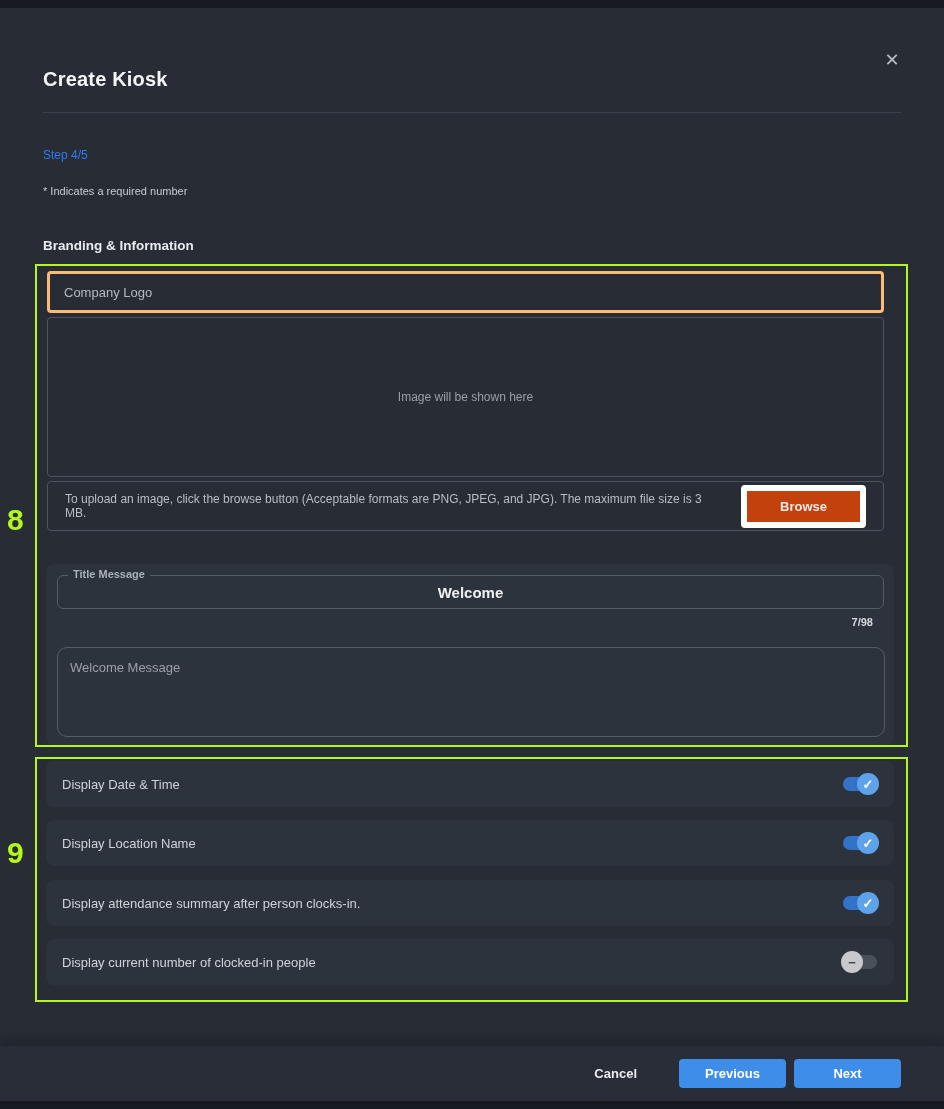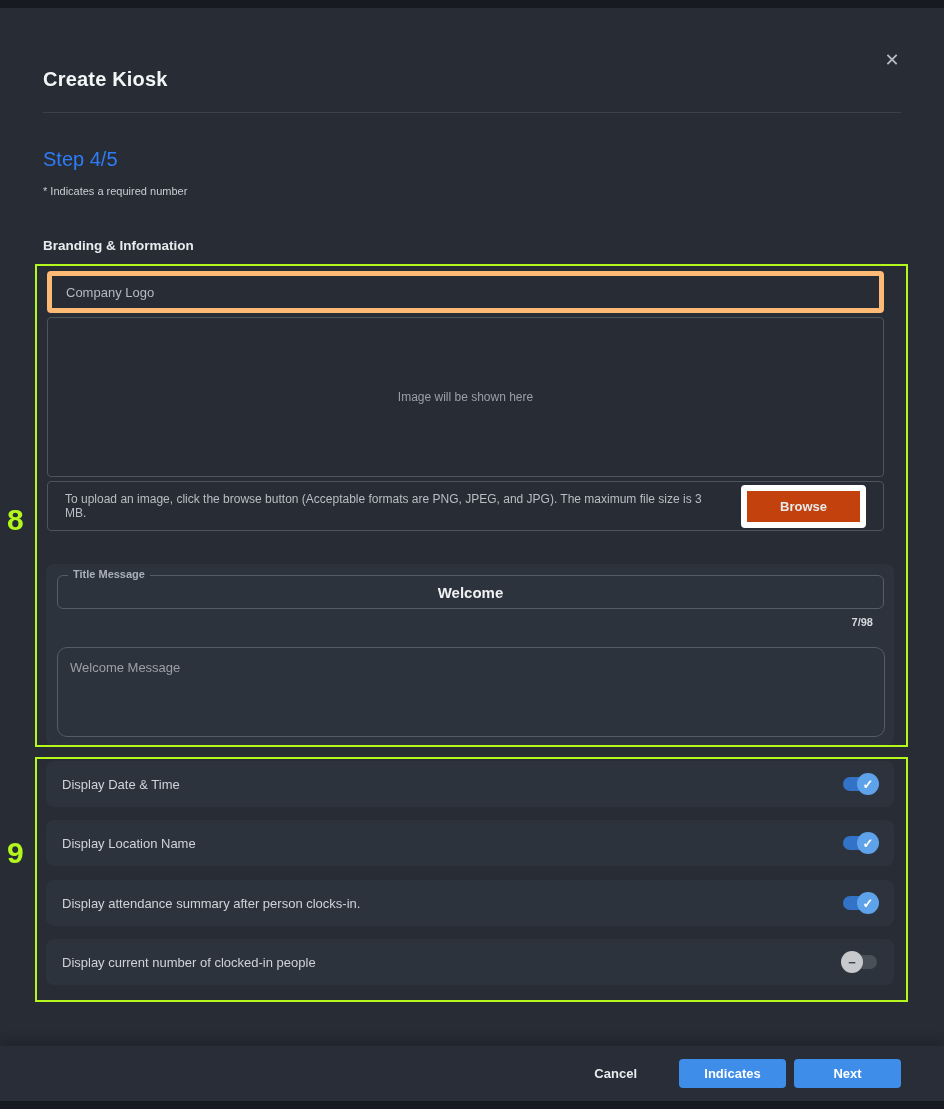--- a/index.html
+++ b/index.html
@@ -24,34 +24,34 @@
   .modal-title {
     position:absolute; top:60px; left:43px;
     font-size:20px; font-weight:bold; color:#f4f5f7; letter-spacing:.2px;
   }
   .header-divider {
     position:absolute; top:104px; left:43px; right:43px; height:1px;
     background:#3a414b;
   }
   .step {
     position:absolute; top:140px; left:43px;
-    font-size:20px; color:#2e7cf6;
+    font-size:12px; color:#2e7cf6;
   }
   .required-note {
     position:absolute; top:177px; left:43px;
     font-size:11px; color:#c9cdd2;
   }
   .section-heading {
     position:absolute; top:230px; left:43px;
     font-size:13.5px; font-weight:bold; color:#e9ebee;
   }
   
   .logo-header {
     position:absolute; top:263px; left:47px; width:837px; height:42px;
-    border:5px solid #fdba74; border-radius:4px;
+    border:3px solid #fdba74; border-radius:4px;
     display:flex; align-items:center; padding:0 14px;
     font-size:13px; color:#b4bac1;
   }
   .logo-preview {
     position:absolute; top:309px; left:47px; width:837px; height:160px;
     border:1px solid #4d545e; border-radius:4px;
     display:flex; align-items:center; justify-content:center;
     font-size:12px; color:#9aa0a6;
   }
   .logo-upload {
@@ -229,21 +229,21 @@
     <div class="toggle off">
       <span class="track"></span>
       <span class="thumb">
           <span class="minus">−</span>
         </span>
     </div>
   </div>
 
   <div class="footer">
     <button class="cancel-btn">Cancel</button>
-    <button class="btn-blue">Indicates</button>
+    <button class="btn-blue">Previous</button>
     <button class="btn-blue">Next</button>
   </div>
 
   <div class="ann-box box-8"></div>
   <div class="ann-box box-9"></div>
   <div class="ann-num num-8">8</div>
   <div class="ann-num num-9">9</div>
 
 </div>
 

